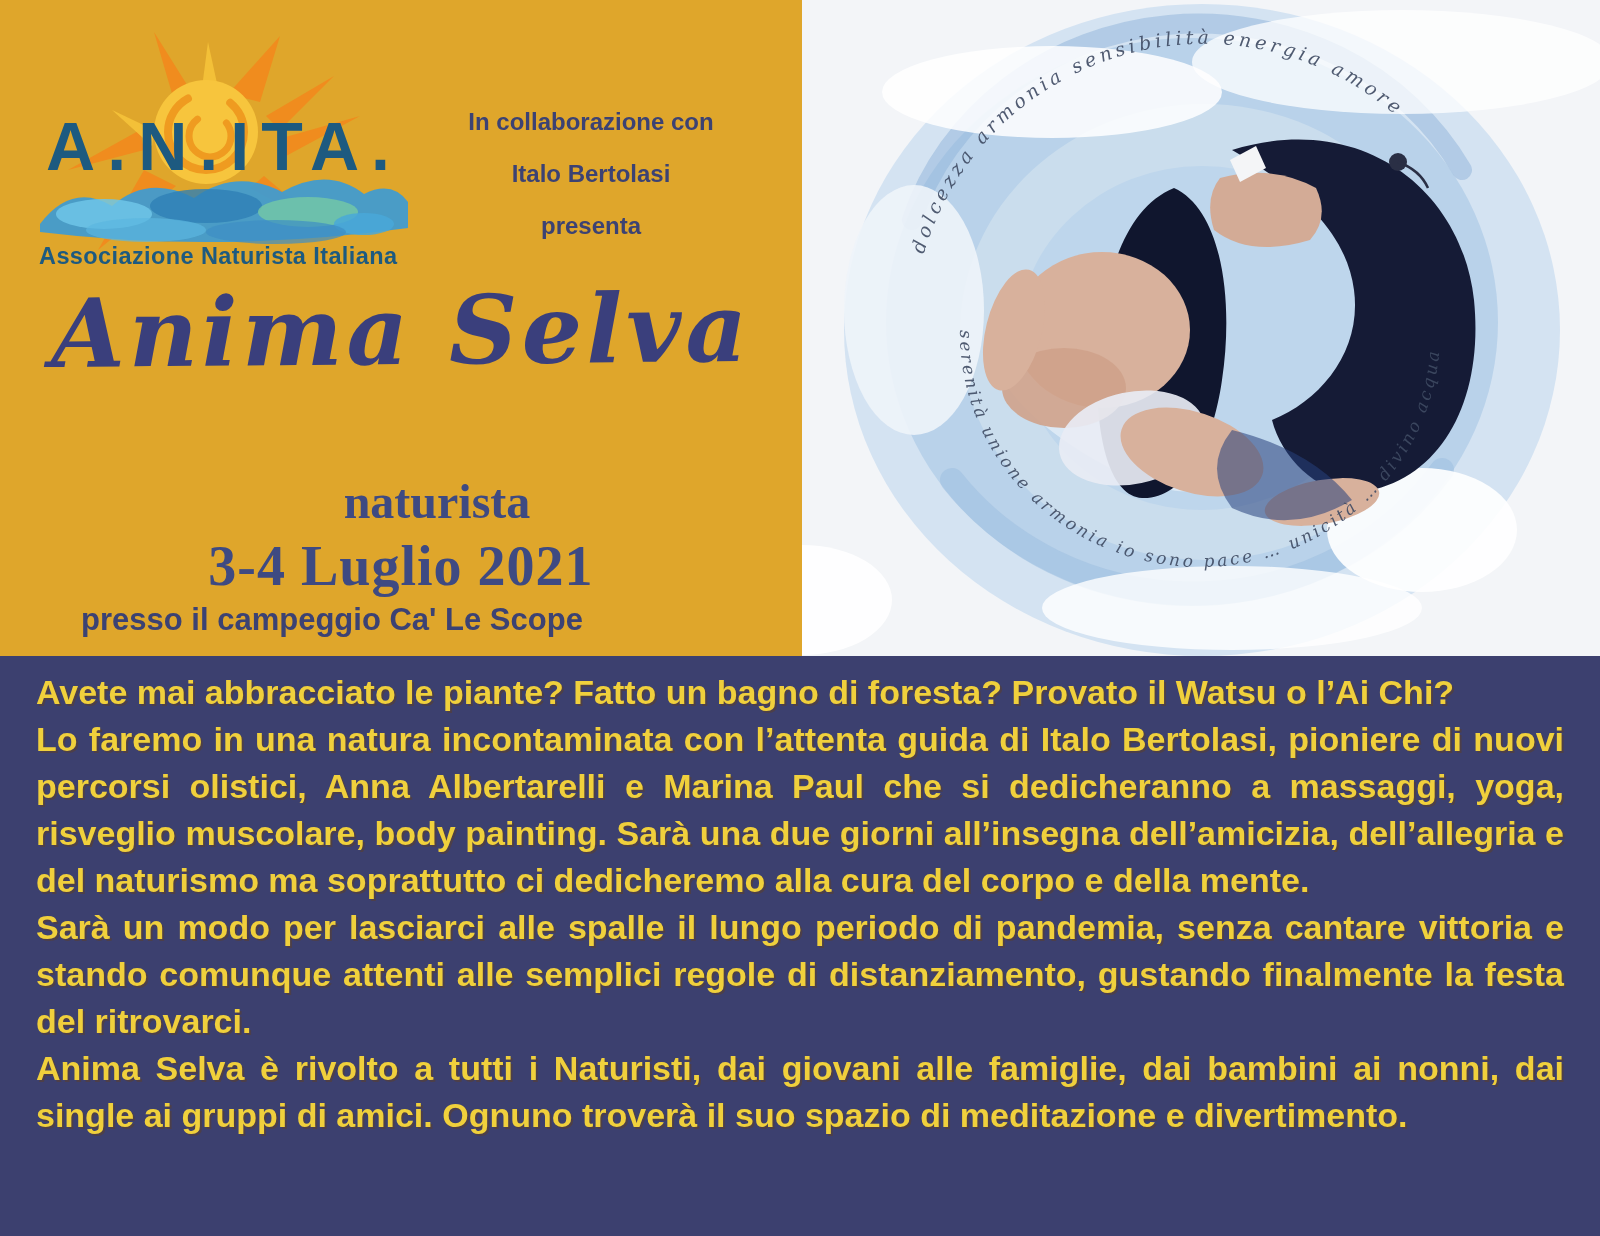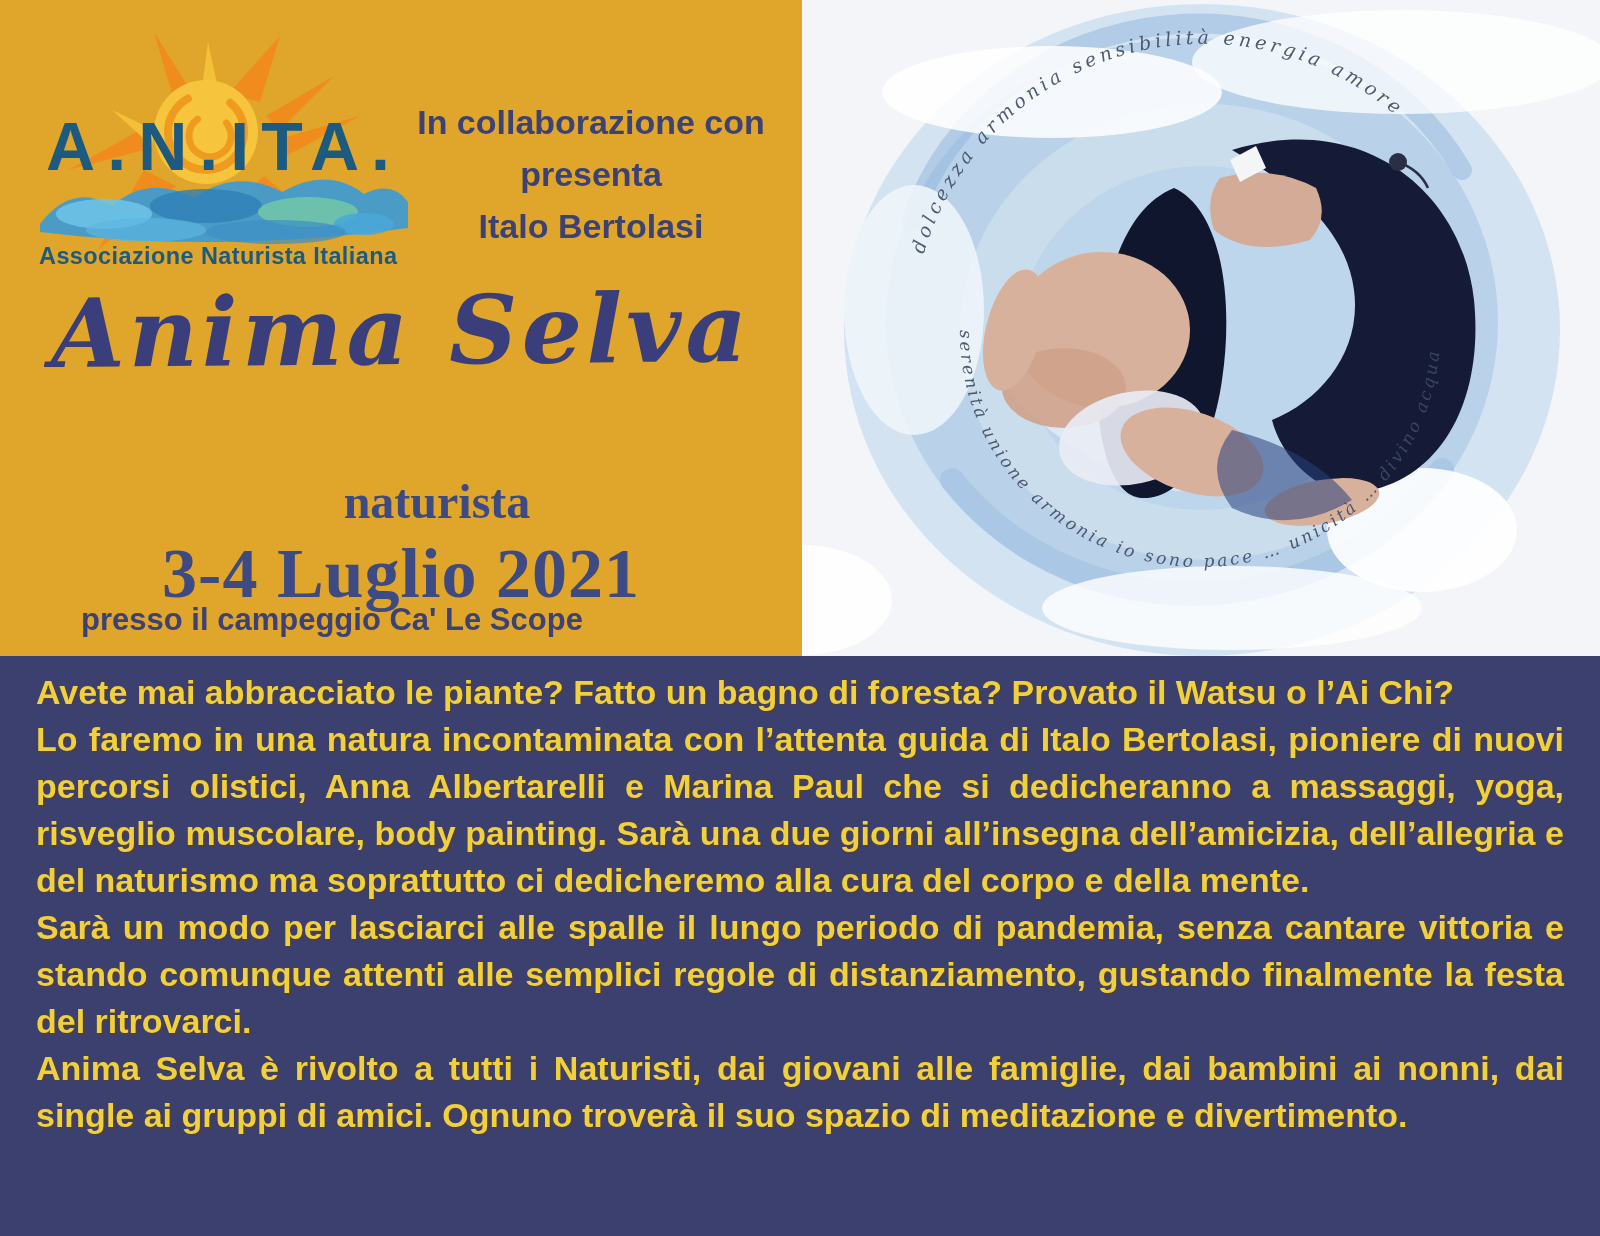--- a/index.html
+++ b/index.html
@@ -11,37 +11,37 @@
   }
   
   .left-panel{
     position:absolute;left:0;top:0;width:802px;height:656px;
     background:#dfa62b;
   }
   .logo-box{position:absolute;left:26px;top:18px;width:384px;height:256px;}
   .collab{
     position:absolute;left:388px;top:96px;width:406px;
     text-align:center;color:#3c4273;font-weight:bold;
-    font-size:34px;line-height:52px;
+    font-size:24px;line-height:52px;
   }
   .title-script{
     position:absolute;left:0;top:266px;width:802px;
     text-align:center;color:#3a3f7c;
     font-family:"DejaVu Serif","Liberation Serif",serif;
     font-style:italic;font-weight:bold;
     font-size:95px;line-height:130px;letter-spacing:4px;
     transform:rotate(-0.5deg);
   }
   .sub-serif{
     position:absolute;left:0;width:802px;text-align:center;
     font-family:"Liberation Serif",serif;font-weight:bold;color:#3e4a82;
   }
   .sub1{top:414px;font-size:48px;}
   .sub2{top:474px;font-size:48px;padding-left:36px;}
-  .date-line{top:534px;font-size:70px;letter-spacing:1px;}
+  .date-line{top:534px;font-size:56px;letter-spacing:1px;}
   .venue{
     position:absolute;left:0;top:602px;width:664px;text-align:center;
     font-weight:bold;font-size:31px;color:#3c4273;
   }
   
   .photo-panel{
     position:absolute;left:802px;top:0;width:798px;height:656px;
     background:#f3f5f8;
   }
   .photo-panel svg{display:block;}
@@ -106,22 +106,22 @@
         </g>
 
         <text x="192" y="152" text-anchor="middle" textLength="344" font-family="Liberation Sans, sans-serif" font-weight="bold" font-size="68" fill="#1d5a80">A.N.ITA.</text>
 
         <text x="192" y="246" text-anchor="middle" textLength="358" font-family="Liberation Sans, sans-serif" font-weight="bold" font-size="23.5" fill="#1d5a80">Associazione Naturista Italiana</text>
       </svg>
     </div>
 
     <div class="collab">
       <div>In collaborazione con</div>
+      <div>Italo Bertolasi</div>
       <div>presenta</div>
-      <div>Italo Bertolasi</div>
     </div>
 
     <div class="title-script">Anima Selva</div>
 
     <div class="sub-serif sub2">naturista</div>
     <div class="sub-serif date-line">3-4 Luglio 2021</div>
     <div class="venue">presso il campeggio Ca' Le Scope</div>
   </div>
 
   <div class="photo-panel">

